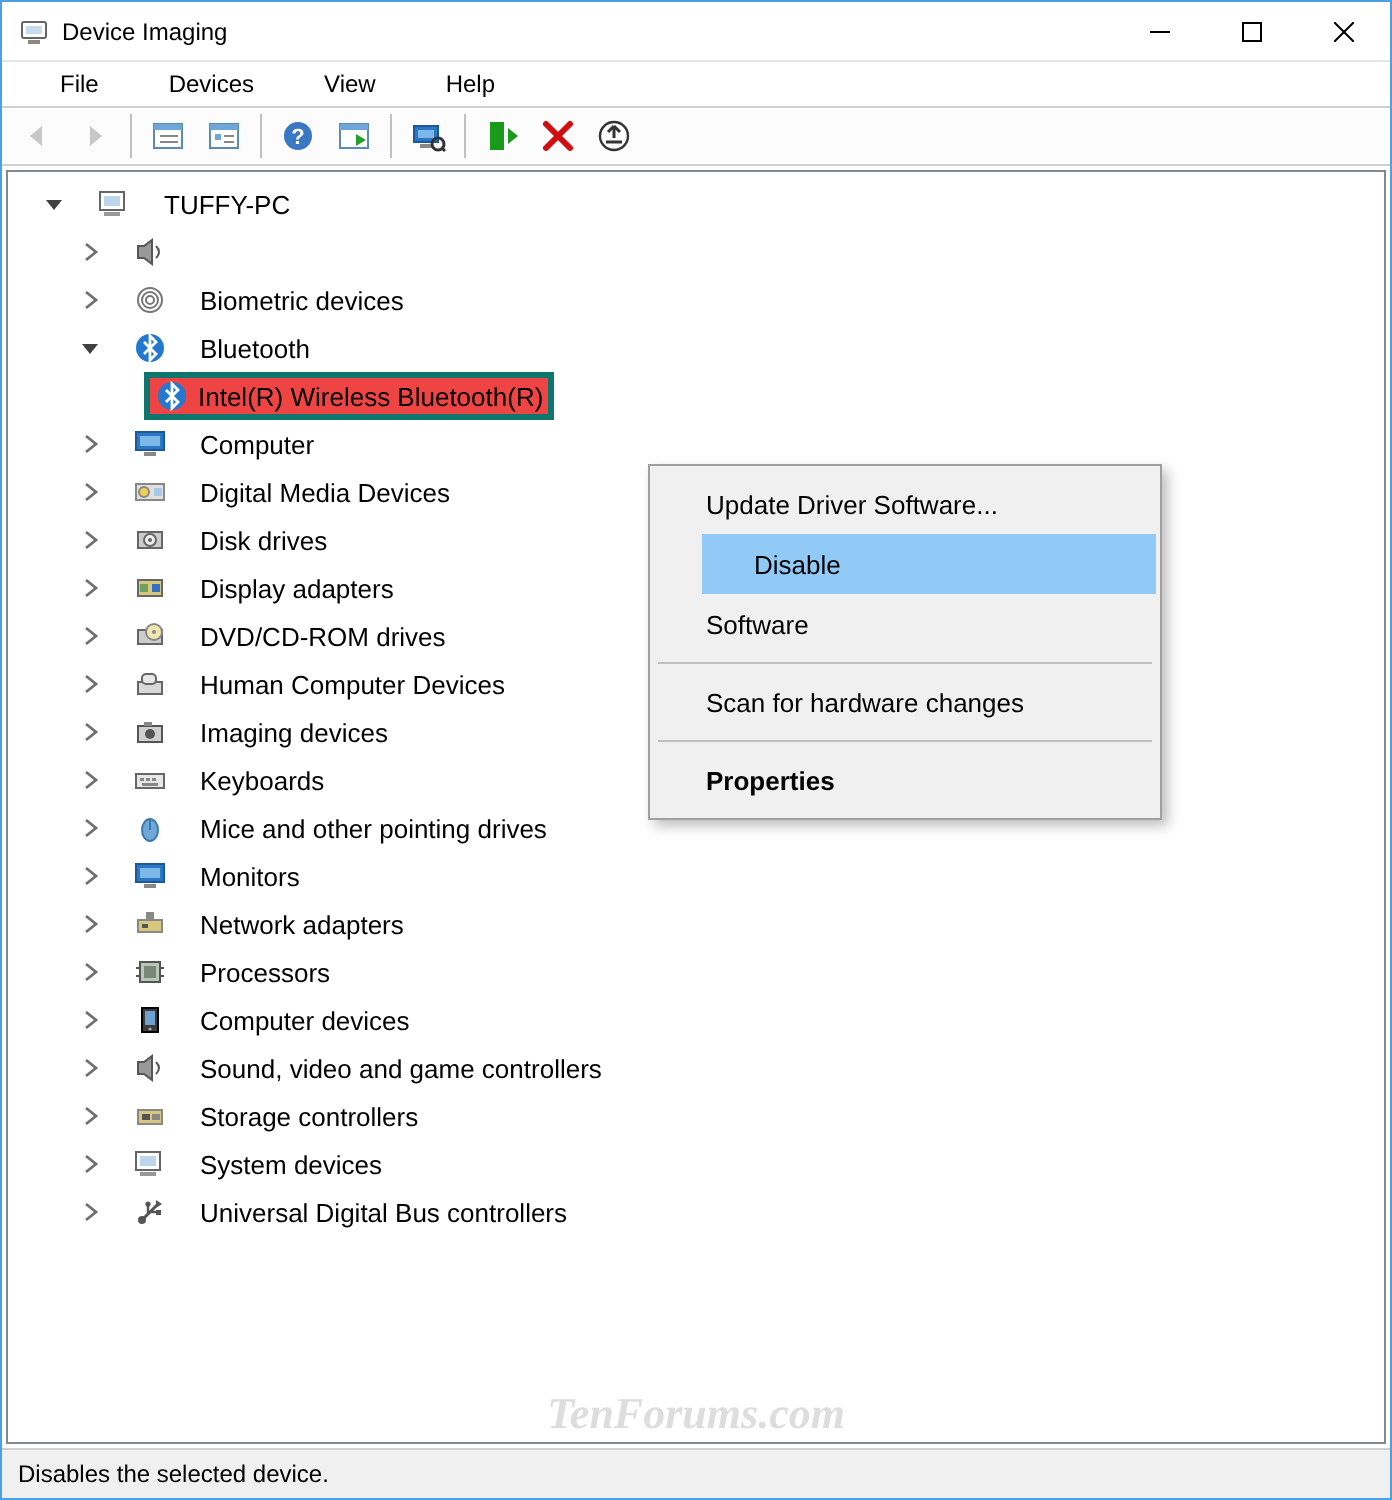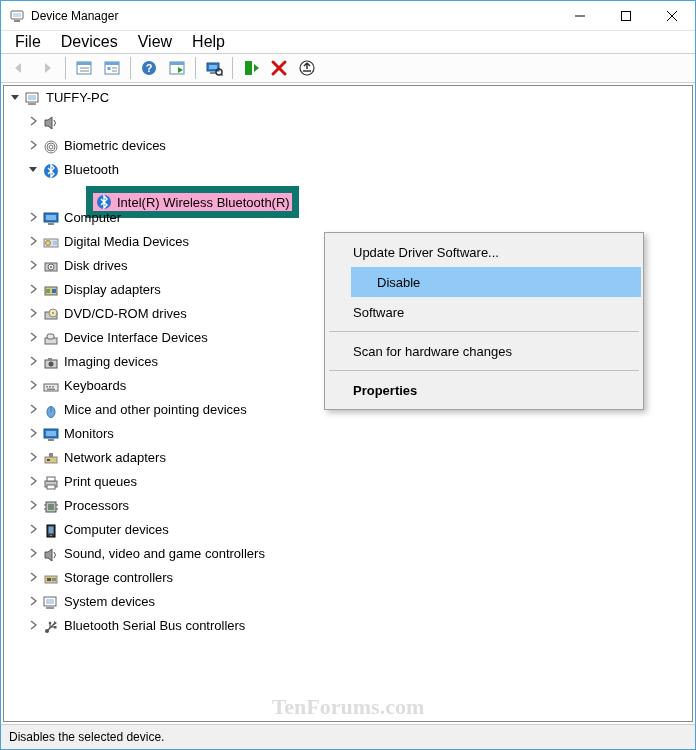--- a/index.html
+++ b/index.html
@@ -52,21 +52,22 @@
   .menubar {
     height: 22px;
     display: flex;
     align-items: center;
     padding: 0 6px;
     gap: 4px;
     background: #fff;
   }
   .menubar .menu-item {
     padding: 2px 8px;
-    font-size: 16px;
+    font-size: 12px;
+    margin-left: 15px;
   }
   .toolbar {
     height: 30px;
     display: flex;
     align-items: center;
     padding: 2px 6px;
     gap: 4px;
     border-top: 1px solid #d0d0d0;
     border-bottom: 1px solid #d0d0d0;
     background: #fcfcfc;
@@ -88,57 +89,57 @@
     flex: 1;
     overflow: auto;
     border: 1px solid #828790;
     margin: 2px;
     padding: 4px 0;
     background: #fff;
     position: relative;
   }
   .tree-row {
     display: flex;
-    align-items: flex-start;
+    align-items: center;
     height: 24px;
     white-space: nowrap;
     padding-right: 6px;
+    gap: 12px;
   }
   .tree-row .indent { display:inline-block; height:1px; }
   .tree-row .expander {
     width: 14px; height: 14px;
     display: inline-flex;
     align-items: center;
     justify-content: center;
     color: #606060;
     font-size: 10px;
     margin-right: 2px;
   }
   .tree-row .node-icon {
     width: 18px; height: 18px;
     display: inline-flex;
     align-items: center;
     justify-content: center;
     margin-right: 4px;
   }
   .tree-row .node-label { font-size: 13px; }
   .tree-row.selected .node-label-wrap {
-    background: #f9a8d4;
-    border: 7px solid #0f766e;
+    background: #ef4444;
+    border: 3px solid #0f766e;
     border-radius: 0;
     padding: 0 2px;
     display: inline-flex;
     align-items: center;
-    margin-left: 26px;
   }
   .context-menu {
     position: absolute;
     left: 324px;
     top: 232px;
-    width: 320px;
+    width: 257px;
     background: #f0f0f0;
     border: 1px solid #a0a0a0;
     box-shadow: 3px 3px 6px rgba(0,0,0,0.25);
     padding: 4px 2px;
     z-index: 100;
   }
   .ctx-item {
     height: 30px;
     display: flex;
     align-items: center;
@@ -161,41 +162,42 @@
     font-size: 12px;
     color: #000;
     background: #f0f0f0;
   }
   .watermark {
     position: absolute;
     bottom: 30px;
     left: 0; right: 0;
     text-align: center;
     font-size: 22px;
+    font-style: italic;
     font-weight: bold;
     color: rgba(150,150,150,0.32);
     pointer-events: none;
     letter-spacing: 0px;
     font-family: Georgia, serif;
   }
 </style>
 </head>
 <body>
 
 <div class="window">
 
   <div class="titlebar">
     <span class="title-icon">
       <svg width="16" height="16" viewBox="0 0 16 16">
         <rect x="2" y="3" width="12" height="8" rx="1" fill="#fff" stroke="#666" stroke-width="1"></rect>
         <rect x="4" y="5" width="8" height="4" fill="#c8dcf0"></rect>
         <rect x="5" y="12" width="6" height="2" fill="#888"></rect>
       </svg>
     </span>
-    <span class="title-text">Device Manager</span>
+    <span class="title-text">Device Imaging</span>
     <div class="win-controls">
       <div class="win-btn">
         <svg width="10" height="10">
             <line x1="0" y1="5" x2="10" y2="5" stroke="#000" stroke-width="1"></line>
           </svg>
       </div>
       <div class="win-btn">
         <svg width="10" height="10">
             <rect x="0.5" y="0.5" width="9" height="9" fill="none" stroke="#000" stroke-width="1"></rect>
           </svg>
@@ -462,21 +464,21 @@
           <svg width="10" height="10" viewBox="0 0 10 10">
             <path d="M3 1 L8 5 L3 9" fill="none" stroke="#707070" stroke-width="1.4"></path>
           </svg>
         </span>
       <span class="node-icon">
           <svg width="16" height="16" viewBox="0 0 16 16">
             <rect x="2" y="7" width="12" height="6" fill="#d8d8d8" stroke="#666"></rect>
             <rect x="4" y="3" width="7" height="5" rx="2" fill="#e8e8e8" stroke="#666"></rect>
           </svg>
         </span>
-      <span class="node-label">Device Interface Devices</span>
+      <span class="node-label">Human Computer Devices</span>
     </div>
 
     <div class="tree-row">
       <span class="indent" style="width:22px"></span>
       <span class="expander">
           <svg width="10" height="10" viewBox="0 0 10 10">
             <path d="M3 1 L8 5 L3 9" fill="none" stroke="#707070" stroke-width="1.4"></path>
           </svg>
         </span>
       <span class="node-icon">
@@ -514,21 +516,21 @@
           <svg width="10" height="10" viewBox="0 0 10 10">
             <path d="M3 1 L8 5 L3 9" fill="none" stroke="#707070" stroke-width="1.4"></path>
           </svg>
         </span>
       <span class="node-icon">
           <svg width="16" height="16" viewBox="0 0 16 16">
             <ellipse cx="8" cy="9" rx="4" ry="5.5" fill="#6fa8d8" stroke="#3a7ab0"></ellipse>
             <line x1="8" y1="4" x2="8" y2="9" stroke="#3a7ab0"></line>
           </svg>
         </span>
-      <span class="node-label">Mice and other pointing devices</span>
+      <span class="node-label">Mice and other pointing drives</span>
     </div>
 
     <div class="tree-row">
       <span class="indent" style="width:22px"></span>
       <span class="expander">
           <svg width="10" height="10" viewBox="0 0 10 10">
             <path d="M3 1 L8 5 L3 9" fill="none" stroke="#707070" stroke-width="1.4"></path>
           </svg>
         </span>
       <span class="node-icon">
@@ -551,36 +553,20 @@
       <span class="node-icon">
           <svg width="16" height="16" viewBox="0 0 16 16">
             <rect x="2" y="6" width="12" height="6" fill="#d8c87e" stroke="#888"></rect>
             <rect x="6" y="2" width="4" height="4" fill="#888"></rect>
             <rect x="4" y="8" width="3" height="2" fill="#555"></rect>
           </svg>
         </span>
       <span class="node-label">Network adapters</span>
     </div>
 
-    <div class="tree-row">
-      <span class="indent" style="width:22px"></span>
-      <span class="expander">
-          <svg width="10" height="10" viewBox="0 0 10 10">
-            <path d="M3 1 L8 5 L3 9" fill="none" stroke="#707070" stroke-width="1.4"></path>
-          </svg>
-        </span>
-      <span class="node-icon">
-          <svg width="16" height="16" viewBox="0 0 16 16">
-            <rect x="2" y="6" width="12" height="6" fill="#c8c8c8" stroke="#666"></rect>
-            <rect x="4" y="2" width="8" height="4" fill="#fff" stroke="#666"></rect>
-            <rect x="4" y="10" width="8" height="4" fill="#fff" stroke="#666"></rect>
-          </svg>
-        </span>
-      <span class="node-label">Print queues</span>
-    </div>
 
     <div class="tree-row">
       <span class="indent" style="width:22px"></span>
       <span class="expander">
           <svg width="10" height="10" viewBox="0 0 10 10">
             <path d="M3 1 L8 5 L3 9" fill="none" stroke="#707070" stroke-width="1.4"></path>
           </svg>
         </span>
       <span class="node-icon">
           <svg width="16" height="16" viewBox="0 0 16 16">
@@ -673,21 +659,21 @@
           <svg width="16" height="16" viewBox="0 0 16 16">
             <circle cx="4" cy="12" r="2" fill="#555"></circle>
             <line x1="4" y1="12" x2="12" y2="4" stroke="#555" stroke-width="1.5"></line>
             <line x1="8" y1="8" x2="12" y2="8" stroke="#555" stroke-width="1.2"></line>
             <rect x="11" y="7" width="2.5" height="2.5" fill="#555"></rect>
             <line x1="7" y1="9" x2="7" y2="5" stroke="#555" stroke-width="1.2"></line>
             <circle cx="7" cy="4" r="1.3" fill="#555"></circle>
             <path d="M11 2 L14 4 L11 6 Z" fill="#555"></path>
           </svg>
         </span>
-      <span class="node-label">Bluetooth Serial Bus controllers</span>
+      <span class="node-label">Universal Digital Bus controllers</span>
     </div>
 
   </div>
 
   <div class="statusbar">
     <span>Disables the selected device.</span>
   </div>
 
 </div>
 

